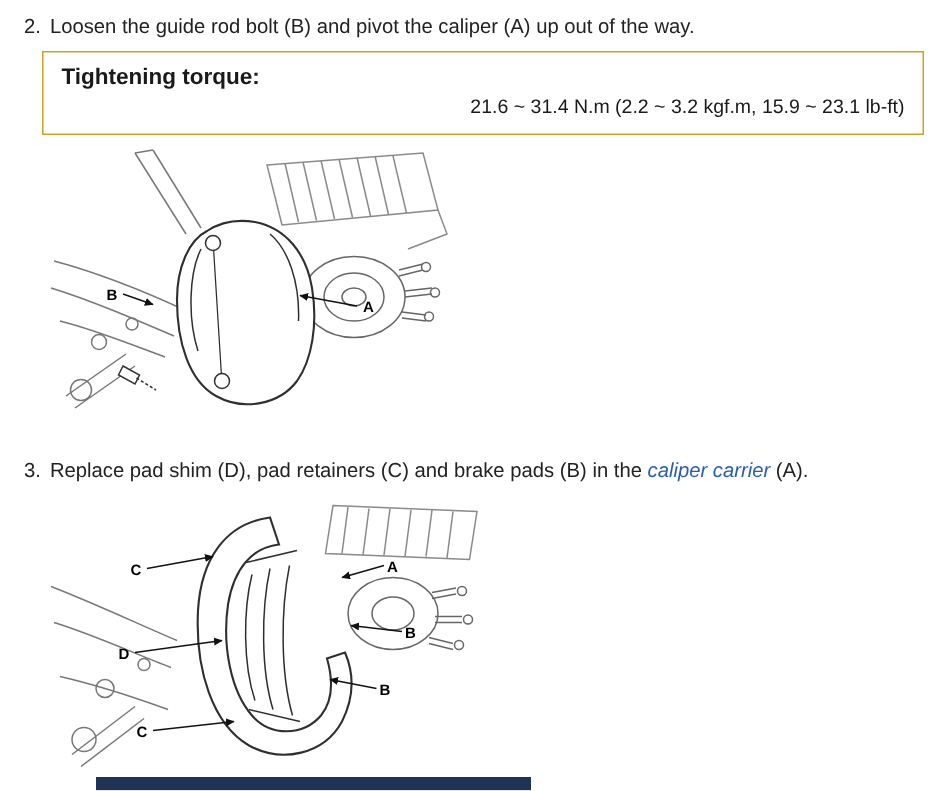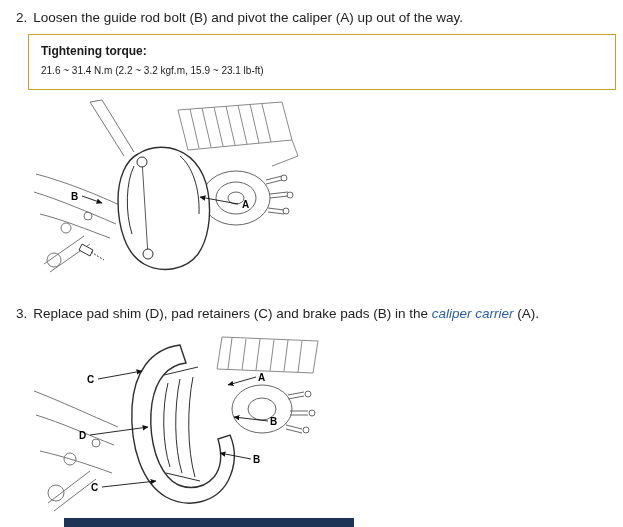--- a/index.html
+++ b/index.html
@@ -35,29 +35,30 @@
   .torque-box {
     position: absolute;
     top: 34px;
     left: 28px;
     width: 562px;
     border: 1px solid #C9A227;
     padding: 7px 12px 9px 12px;
     background: #ffffff;
   }
   .torque-title {
-    font-size: 12px;
+    font-size: 15px;
     font-weight: bold;
     color: #1a1a1a;
     line-height: 19px;
   }
   .torque-value {
-    font-size: 10px;
+    font-size: 13px;
     color: #1a1a1a;
     line-height: 19px;
+    text-align: right;
   }
   .figure {
     position: absolute;
     left: 30px;
   }
   .figure1 { top: 96px; }
   .figure2 { top: 331px; }
   .fig-label {
     font-size: 10px;
     font-weight: bold;

